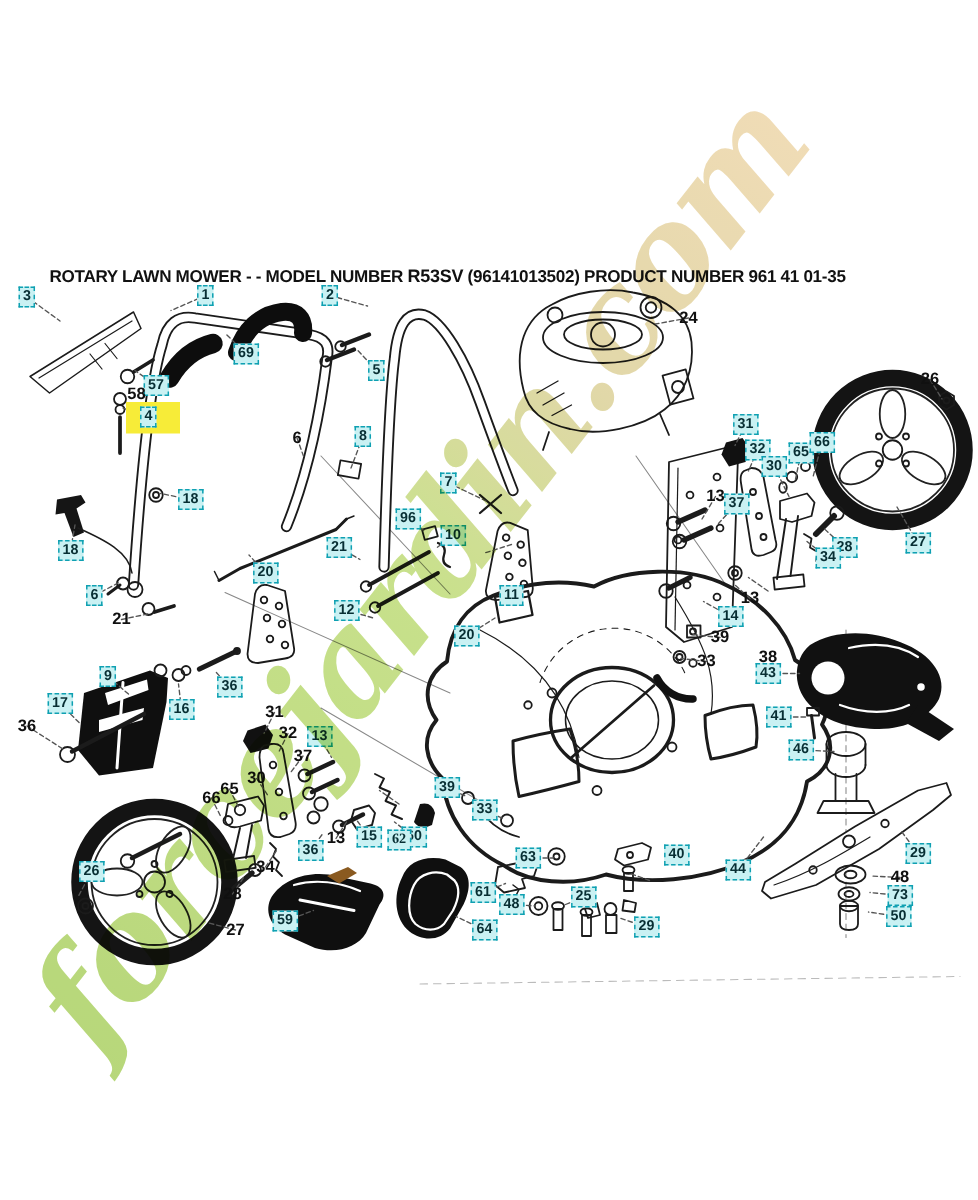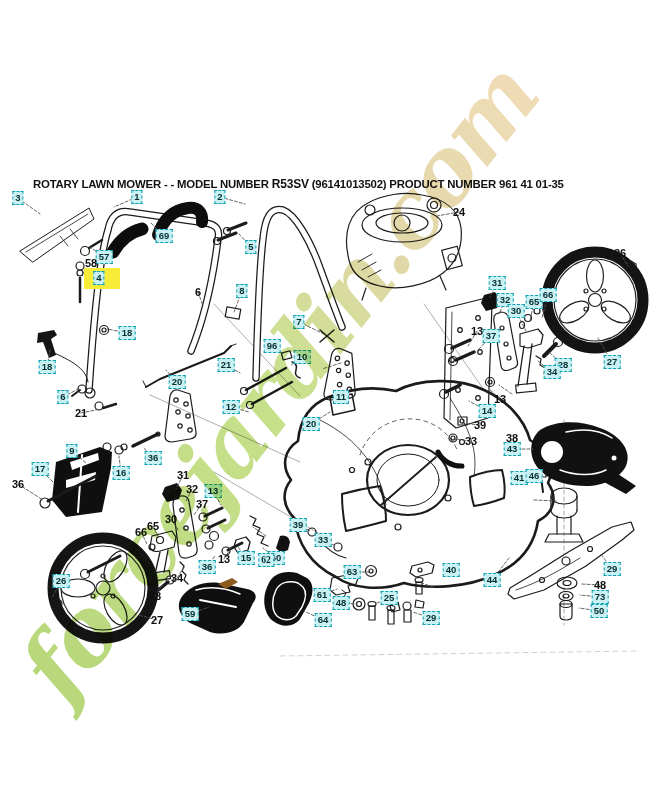--- a/index.html
+++ b/index.html
@@ -424,21 +424,21 @@
       <span class="co text" style="left: 477px; top: 331px;">13</span>
       <span class="co box" style="left: 563px; top: 365px;">28</span>
       <span class="co box" style="left: 552px; top: 372px;">34</span>
       <span class="co text" style="left: 512px; top: 394px; margin-top: 44px;">38</span>
       <span class="co text" style="left: 500px; top: 399px;">13</span>
       <span class="co box" style="left: 487px; top: 411px;">14</span>
       <span class="co text" style="left: 480px; top: 425px;">39</span>
       <span class="co text" style="left: 471px; top: 441px;">33</span>
       <span class="co box" style="left: 512px; top: 449px;">43</span>
       <span class="co box" style="left: 519px; top: 478px;">41</span>
-      <span class="co box" style="left: 534px; top: 476px;">46</span>
+      <span class="co box" style="left: 534px; top: 500px;">46</span>
       <span class="co box" style="left: 311px; top: 424px;">20</span>
       <span class="co box" style="left: 492px; top: 580px;">44</span>
       <span class="co box" style="left: 612px; top: 569px;">29</span>
       <span class="co text" style="left: 600px; top: 585px;">48</span>
       <span class="co box" style="left: 600px; top: 597px;">73</span>
       <span class="co box" style="left: 599px; top: 611px;">50</span>
       <span class="co box" style="left: 298px; top: 525px;">39</span>
       <span class="co box" style="left: 323px; top: 540px;">33</span>
       <span class="co box" style="left: 352px; top: 572px;">63</span>
       <span class="co box" style="left: 322px; top: 595px;">61</span>

